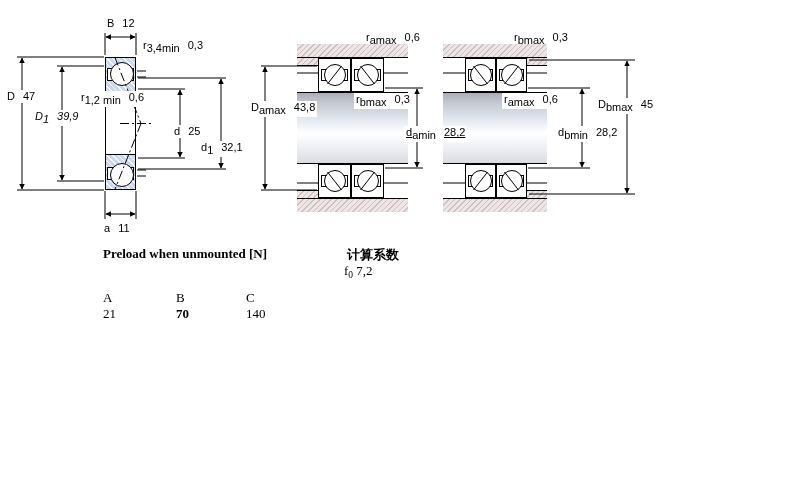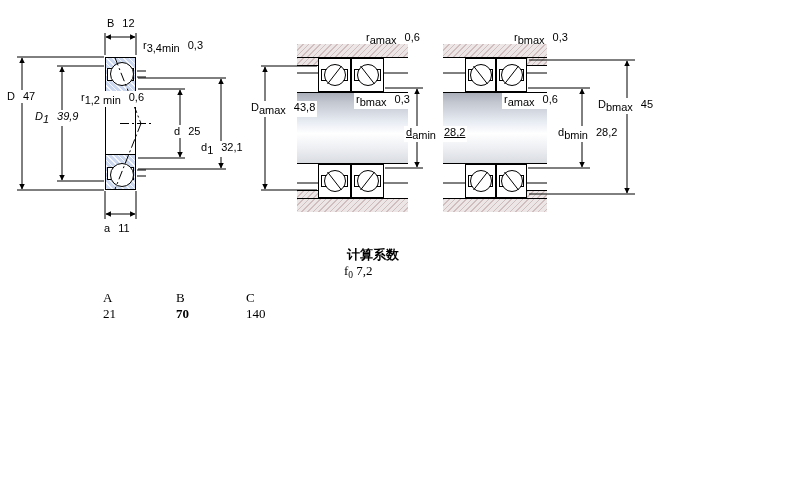--- a/index.html
+++ b/index.html
@@ -219,20 +219,21 @@
   <span class="dlab bg" style="left:404px;top:126px;text-decoration:underline;"><span class="sym">d</span><span class="sub">amin</span><span class="val">28,2</span></span>
 
   <span class="dlab" style="left:514px;top:31px;"><span class="sym">r</span><span class="sub">bmax</span><span class="val">0,3</span></span>
 
   <span class="dlab bg" style="left:502px;top:93px;"><span class="sym">r</span><span class="sub">amax</span><span class="val">0,6</span></span>
 
   <span class="dlab bg" style="left:596px;top:98px;"><span class="sym">D</span><span class="sub">bmax</span><span class="val">45</span></span>
 
   <span class="dlab bg" style="left:556px;top:126px;"><span class="sym">d</span><span class="sub">bmin</span><span class="val">28,2</span></span>
 
+  <span class="txt b" style="left:103px;top:246px;">Preload when unmounted [N]</span>
 
   <span class="txt" style="left:103px;top:290px;">A</span>
   <span class="txt" style="left:176px;top:290px;">B</span>
   <span class="txt" style="left:246px;top:290px;">C</span>
   <span class="txt" style="left:103px;top:306px;">21</span>
   <span class="txt" style="left:176px;top:306px;font-weight:bold;">70</span>
   <span class="txt" style="left:246px;top:306px;">140</span>
 
   <span class="txt b" style="left:347px;top:246px;">计算系数</span>
   <span class="txt" style="left:344px;top:263px;"><span>f</span><span class="sub">0</span>&nbsp;<span>7,2</span></span>

